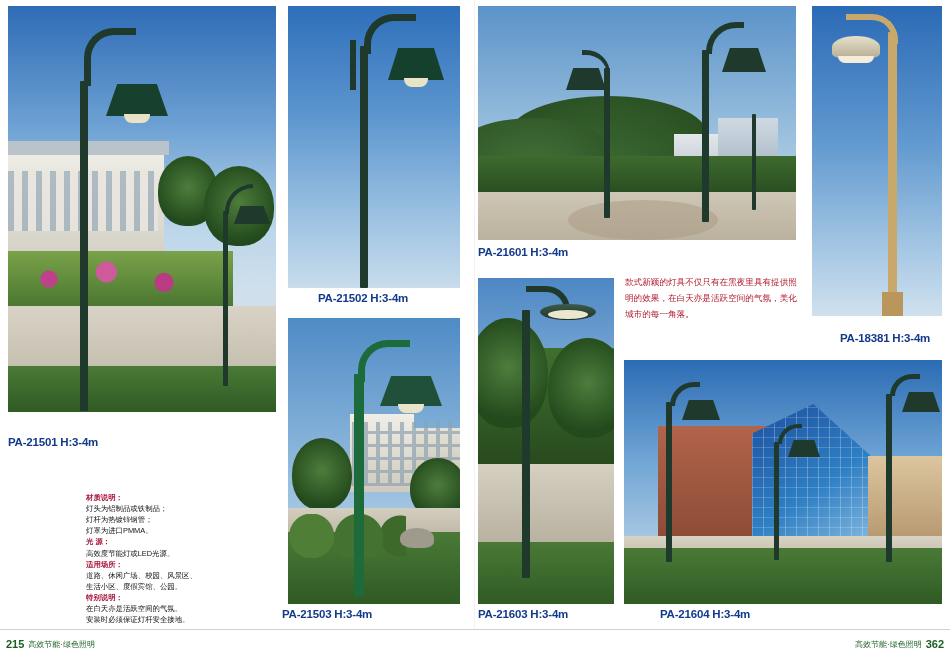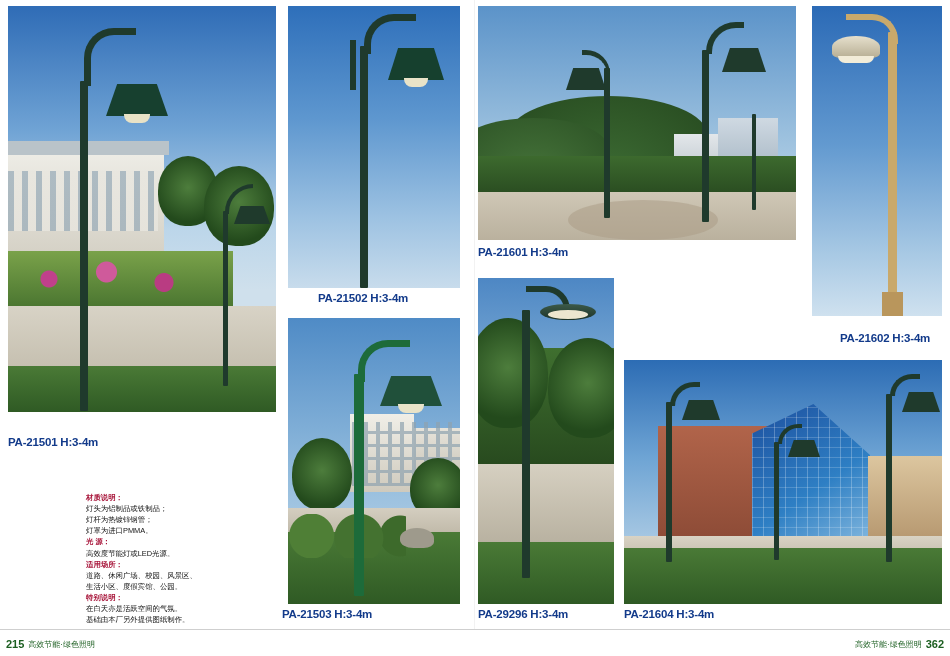--- a/index.html
+++ b/index.html
@@ -211,22 +211,23 @@
   <div class="photo" style="left:812px; top:6px; width:130px; height:310px;">
     <div class="sky" style="background:linear-gradient(#2b6ab6 0%, #639ad0 45%, #a8c9e4 80%, #cfe1ef 100%);"></div>
     <div class="pole tan" style="left:76px; top:26px; width:9px; height:282px;"></div>
     <div style="position:absolute; left:34px; top:8px; width:52px; height:30px;
                 border:6px solid #c9a96b; border-bottom:none; border-left:none;
                 border-radius:0 26px 0 0;"></div>
     <div class="shade dome" style="left:20px; top:30px; width:48px; height:22px; background:linear-gradient(#e6e0cd,#b7ae93);"></div>
     <div style="position:absolute; left:26px; top:50px; width:36px; height:7px; background:#f2ecd8; border-radius:0 0 10px 10px;"></div>
     <div style="position:absolute; left:70px; top:286px; width:21px; height:24px; background:#b9965c;"></div>
   </div>
-  <div class="caption" style="left:840px; top:332px;">PA-21602 H:3-4m</div>
-
+  <div class="caption" style="left:840px; top:332px;">PA-18381 H:3-4m</div>
+
+  <div class="redpara">款式新颖的灯具不仅只有在黑夜里具有提供照明的效果，在白天亦是活跃空间的气氛，美化城市的每一角落。</div>
 
   <div class="photo" style="left:288px; top:318px; width:172px; height:286px;">
     <div class="sky" style="background:linear-gradient(#4f8bc6 0%, #93bcdd 55%, #cbddec 100%);"></div>
 
     <div class="bld" style="left:62px; top:96px; width:64px; height:78px; background:linear-gradient(#f0eee7,#cfcabd);"></div>
     <div class="bld" style="left:126px; top:110px; width:50px; height:64px; background:linear-gradient(#e6e3da,#c3beb0);"></div>
     <div style="position:absolute; left:64px; top:104px; width:108px; height:64px;
                 background:repeating-linear-gradient(90deg,#8fa3b0 0 4px,transparent 4px 12px),
                            repeating-linear-gradient(0deg,#8fa3b0 0 3px,transparent 3px 13px);opacity:.7;"></div>
 
@@ -262,21 +263,21 @@
 
     <div class="pole" style="left:44px; top:32px; width:8px; height:268px;"></div>
     <div style="position:absolute; left:48px; top:8px; width:44px; height:28px;
                 border:6px solid #1f3a2c; border-bottom:none; border-left:none;
                 border-radius:0 24px 0 0;"></div>
     <div style="position:absolute; left:62px; top:26px; width:56px; height:16px;
                 background:linear-gradient(#3c5a49,#1d3328); border-radius:50%;"></div>
     <div style="position:absolute; left:70px; top:32px; width:40px; height:9px;
                 background:#ece6cf; border-radius:50%;"></div>
   </div>
-  <div class="caption" style="left:478px; top:608px;">PA-29296 H:3-4m</div>
+  <div class="caption" style="left:478px; top:608px;">PA-21603 H:3-4m</div>
 
   <div class="photo" style="left:624px; top:360px; width:318px; height:244px;">
     <div class="sky" style="background:linear-gradient(#2c6cb4 0%, #6ea4d4 40%, #a9c9e3 75%, #cfe1ee 100%);"></div>
 
     <div class="bld" style="left:34px; top:66px; width:120px; height:110px; background:linear-gradient(#b1644a,#8e4c37);"></div>
 
     <div style="position:absolute; left:128px; top:44px; width:118px; height:134px;
                 background:linear-gradient(145deg,#1d4f9e,#2e7fc4 60%,#7fb5dd);
                 clip-path: polygon(0% 22%, 52% 0%, 100% 38%, 100% 100%, 0% 100%);"></div>
     <div style="position:absolute; left:128px; top:44px; width:118px; height:134px;
@@ -292,35 +293,35 @@
     <div class="pole" style="left:42px; top:42px; width:6px; height:160px;"></div>
     <div class="arm" style="left:46px; top:22px; width:30px; height:24px; border-width:5px;"></div>
     <div class="shade" style="left:58px; top:40px; width:38px; height:20px;"></div>
     <div class="pole" style="left:150px; top:82px; width:5px; height:118px;"></div>
     <div class="arm" style="left:154px; top:64px; width:24px; height:20px; border-width:4px;"></div>
     <div class="shade" style="left:164px; top:80px; width:32px; height:17px;"></div>
     <div class="pole" style="left:262px; top:34px; width:6px; height:168px;"></div>
     <div class="arm" style="left:266px; top:14px; width:30px; height:22px; border-width:5px;"></div>
     <div class="shade" style="left:278px; top:32px; width:38px; height:20px;"></div>
   </div>
-  <div class="caption" style="left:624px; top:608px;">PA-21604 H:3-4m</div>
+  <div class="caption" style="left:660px; top:608px;">PA-21604 H:3-4m</div>
 
   <div class="spec">
     <div><span class="hl">材质说明：</span></div>
     <div>灯头为铝制品或铁制品；</div>
     <div>灯杆为热镀锌钢管；</div>
     <div>灯罩为进口PMMA。</div>
     <div><span class="hl">光    源：</span></div>
     <div>高效度节能灯或LED光源。</div>
     <div><span class="hl">适用场所：</span></div>
     <div>道路、休闲广场、校园、风景区、</div>
     <div>生活小区、度假宾馆、公园。</div>
     <div><span class="hl">特别说明：</span></div>
     <div>在白天亦是活跃空间的气氛。</div>
-    <div>基础由本厂另外提供图纸制作。</div>
+    <div>安装时必须保证灯杆安全接地。</div>
   </div>
 
   <div class="footer-rule"></div>
   <div class="footer-left">
     <span class="pgnum">215</span>
     <span>高效节能·绿色照明</span>
   </div>
   <div class="footer-right">
     <span>高效节能·绿色照明</span>
     <span class="pgnum">362</span>

